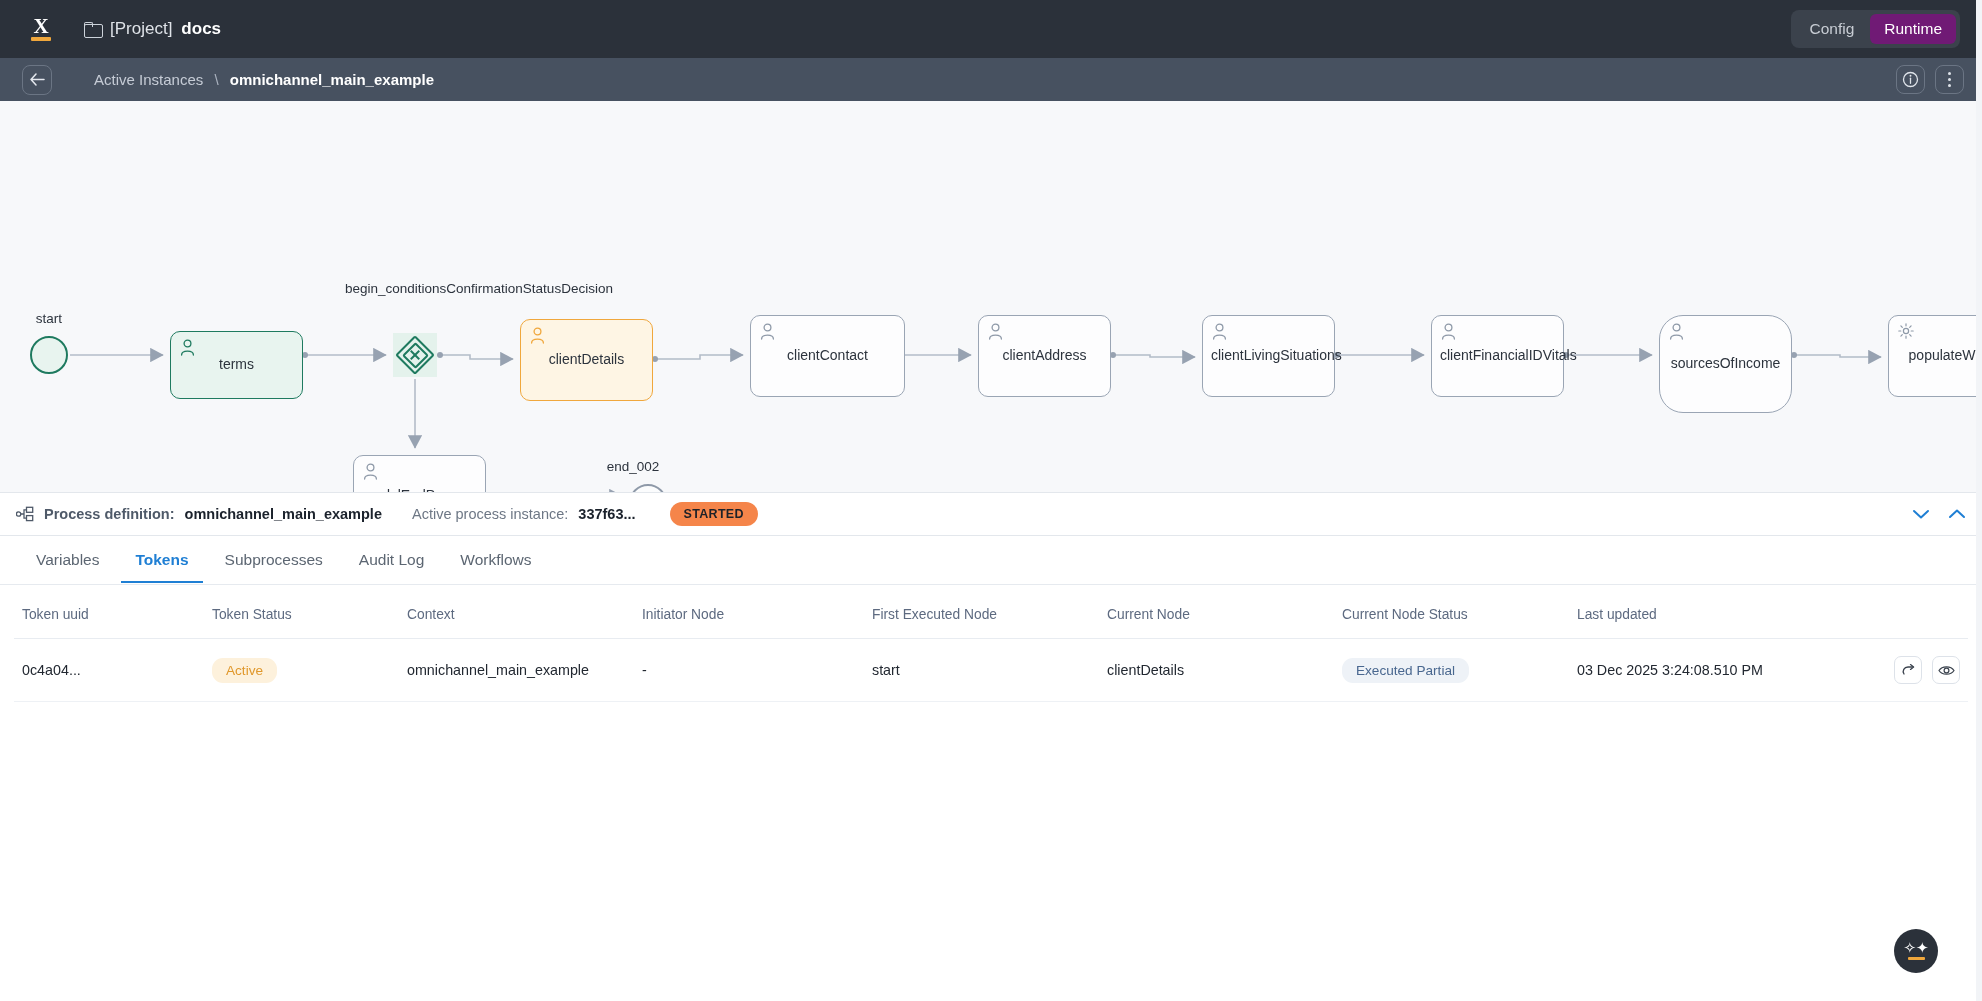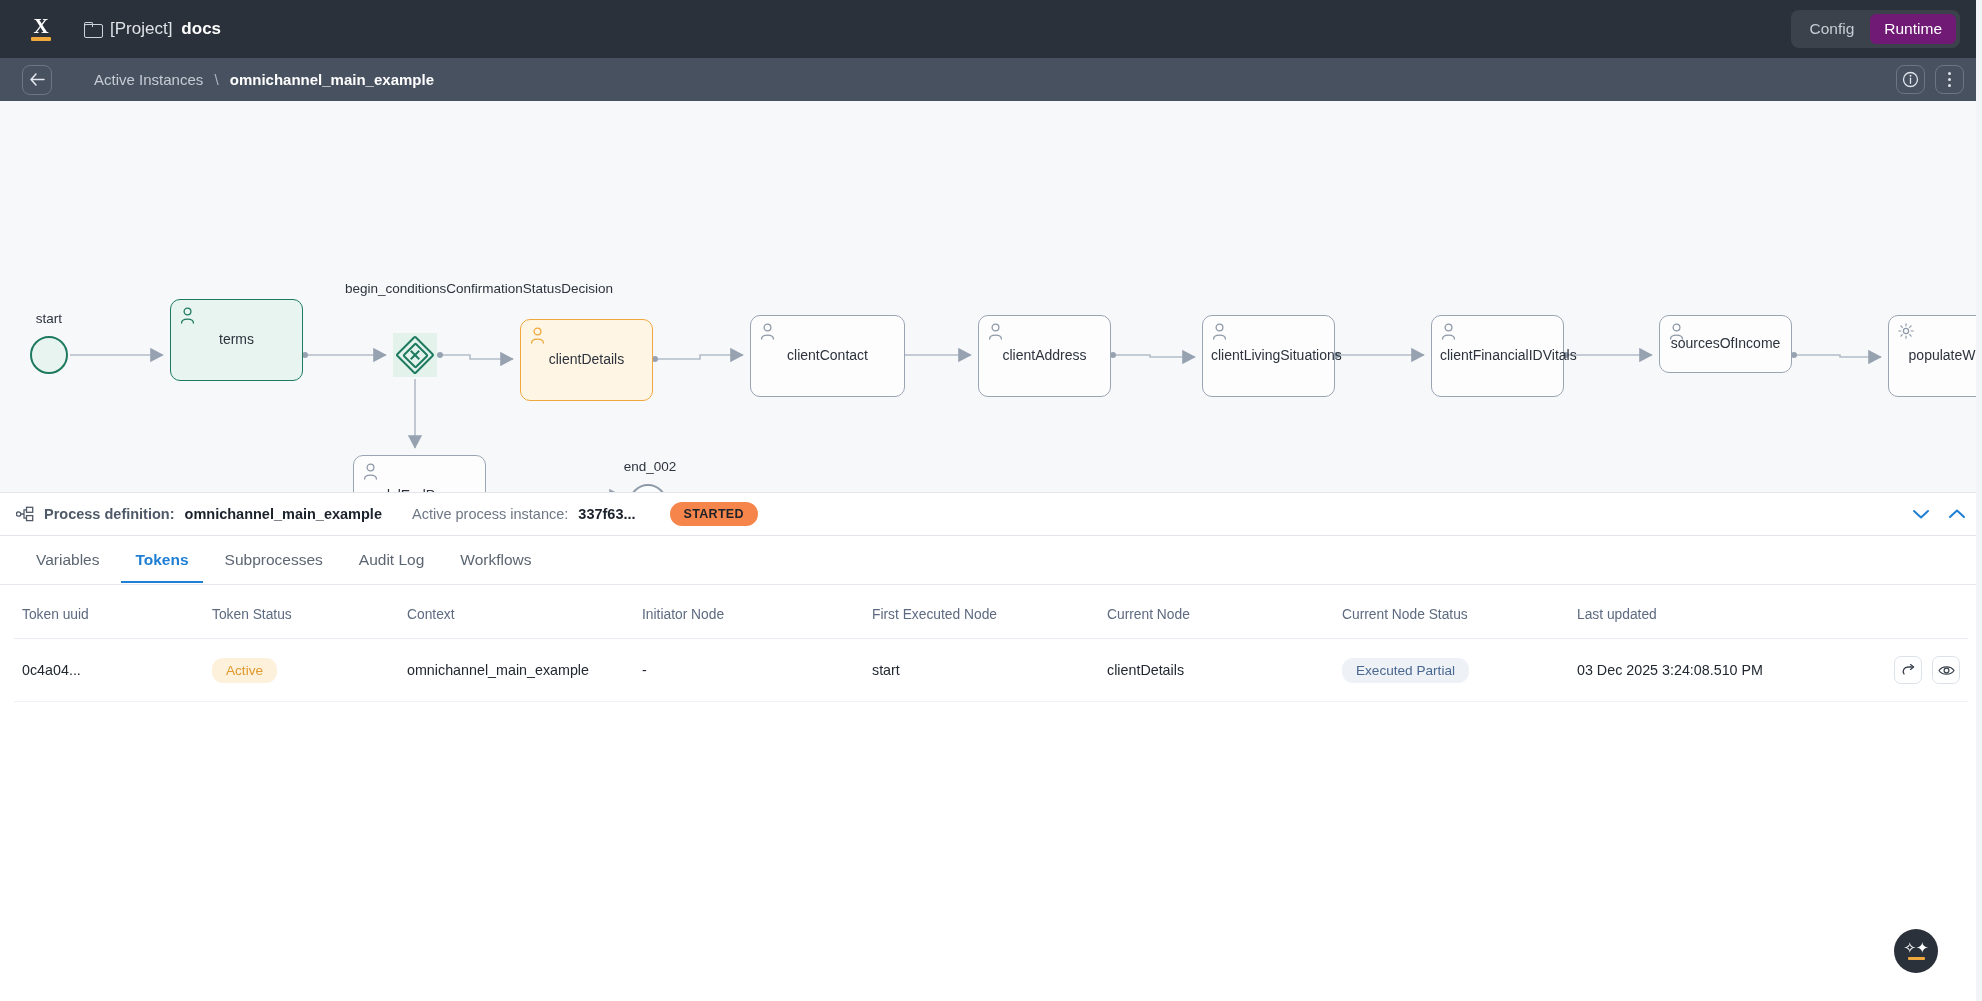--- a/index.html
+++ b/index.html
@@ -249,21 +249,21 @@
         <circle cx="1566" cy="254" r="3"></circle>
       <circle cx="1794" cy="254" r="3"></circle>
         <circle cx="488" cy="395" r="3"></circle>
       <circle cx="440" cy="254" r="3"></circle>
     </g>
   </svg>
 
   <div class="cap" style="left:12px; top:210px; width:74px;">start</div>
   <div class="circ green" style="left:30px; top:235px; width:38px; height:38px;"></div>
 
-  <div class="node green" style="left:170px; top:198px; width:133px; height:82px;">
+  <div class="node green" style="left:170px; top:230px; width:133px; height:68px;">
     <svg class="actor" viewBox="0 0 15 17">
       <circle cx="7.5" cy="4.5" r="3.4" fill="none" stroke="#1e7a5f" stroke-width="1.3"></circle>
       <path d="M1.6 16 C1.6 10.8 13.4 10.8 13.4 16" fill="none" stroke="#1e7a5f" stroke-width="1.3" stroke-linecap="round"></path>
     </svg>
     <span class="nlabel">terms</span>
   </div>
 
   <div class="cap" style="left:345px; top:180px; width:140px;">begin_conditionsConfirmationStatusDecision</div>
   <div class="gw" style="left:393px; top:232px;">
     <div class="d1"></div>
@@ -305,21 +305,21 @@
   </div>
 
   <div class="node" style="left:1431px; top:214px; width:133px; height:82px;">
     <svg class="actor" viewBox="0 0 15 17">
       <circle cx="7.5" cy="4.5" r="3.4" fill="none" stroke="#8e99a8" stroke-width="1.3"></circle>
       <path d="M1.6 16 C1.6 10.8 13.4 10.8 13.4 16" fill="none" stroke="#8e99a8" stroke-width="1.3" stroke-linecap="round"></path>
     </svg>
     <span class="nlabel">clientFinancialIDVitals</span>
   </div>
 
-  <div class="node" style="left:1659px; top:214px; width:133px; height:58px;">
+  <div class="node" style="left:1659px; top:214px; width:133px; height:98px;border-radius:24px;">
     <svg class="actor" viewBox="0 0 15 17">
       <circle cx="7.5" cy="4.5" r="3.4" fill="none" stroke="#8e99a8" stroke-width="1.3"></circle>
       <path d="M1.6 16 C1.6 10.8 13.4 10.8 13.4 16" fill="none" stroke="#8e99a8" stroke-width="1.3" stroke-linecap="round"></path>
     </svg>
     <span class="nlabel">sourcesOfIncome</span>
   </div>
 
   <div class="node" style="left:1888px; top:214px; width:133px; height:82px;">
     <svg class="actor" viewBox="0 0 16 16" style="width:16px;height:16px;">
       <circle cx="8" cy="8" r="2.6" fill="none" stroke="#8e99a8" stroke-width="1.2"></circle>
@@ -329,21 +329,21 @@
   </div>
 
   <div class="node" style="left:353px; top:354px; width:133px; height:82px;">
     <svg class="actor" viewBox="0 0 15 17">
       <circle cx="7.5" cy="4.5" r="3.4" fill="none" stroke="#8e99a8" stroke-width="1.3"></circle>
       <path d="M1.6 16 C1.6 10.8 13.4 10.8 13.4 16" fill="none" stroke="#8e99a8" stroke-width="1.3" stroke-linecap="round"></path>
     </svg>
     <span class="nlabel">modalEndProcess</span>
   </div>
 
-  <div class="cap" style="left:607px; top:358px; width:86px;">end_002</div>
+  <div class="cap" style="left:590px; top:358px; width:86px;">end_002</div>
   <div class="circ" style="left:629px; top:383px; width:38px; height:38px;"></div>
 </div>
 
 <div class="pdbar">
   <svg width="18" height="16" viewBox="0 0 18 16">
     <circle cx="2.6" cy="8" r="2.2" fill="none" stroke="#4f5a69" stroke-width="1.3"></circle>
     <rect x="10.5" y="1.3" width="6.2" height="5" fill="none" stroke="#4f5a69" stroke-width="1.3"></rect>
     <rect x="10.5" y="9.6" width="6.2" height="5" fill="none" stroke="#4f5a69" stroke-width="1.3"></rect>
     <path d="M4.9 8 H8 V3.8 H10.5 M8 8 V12.1 H10.5" fill="none" stroke="#4f5a69" stroke-width="1.3"></path>
   </svg>

